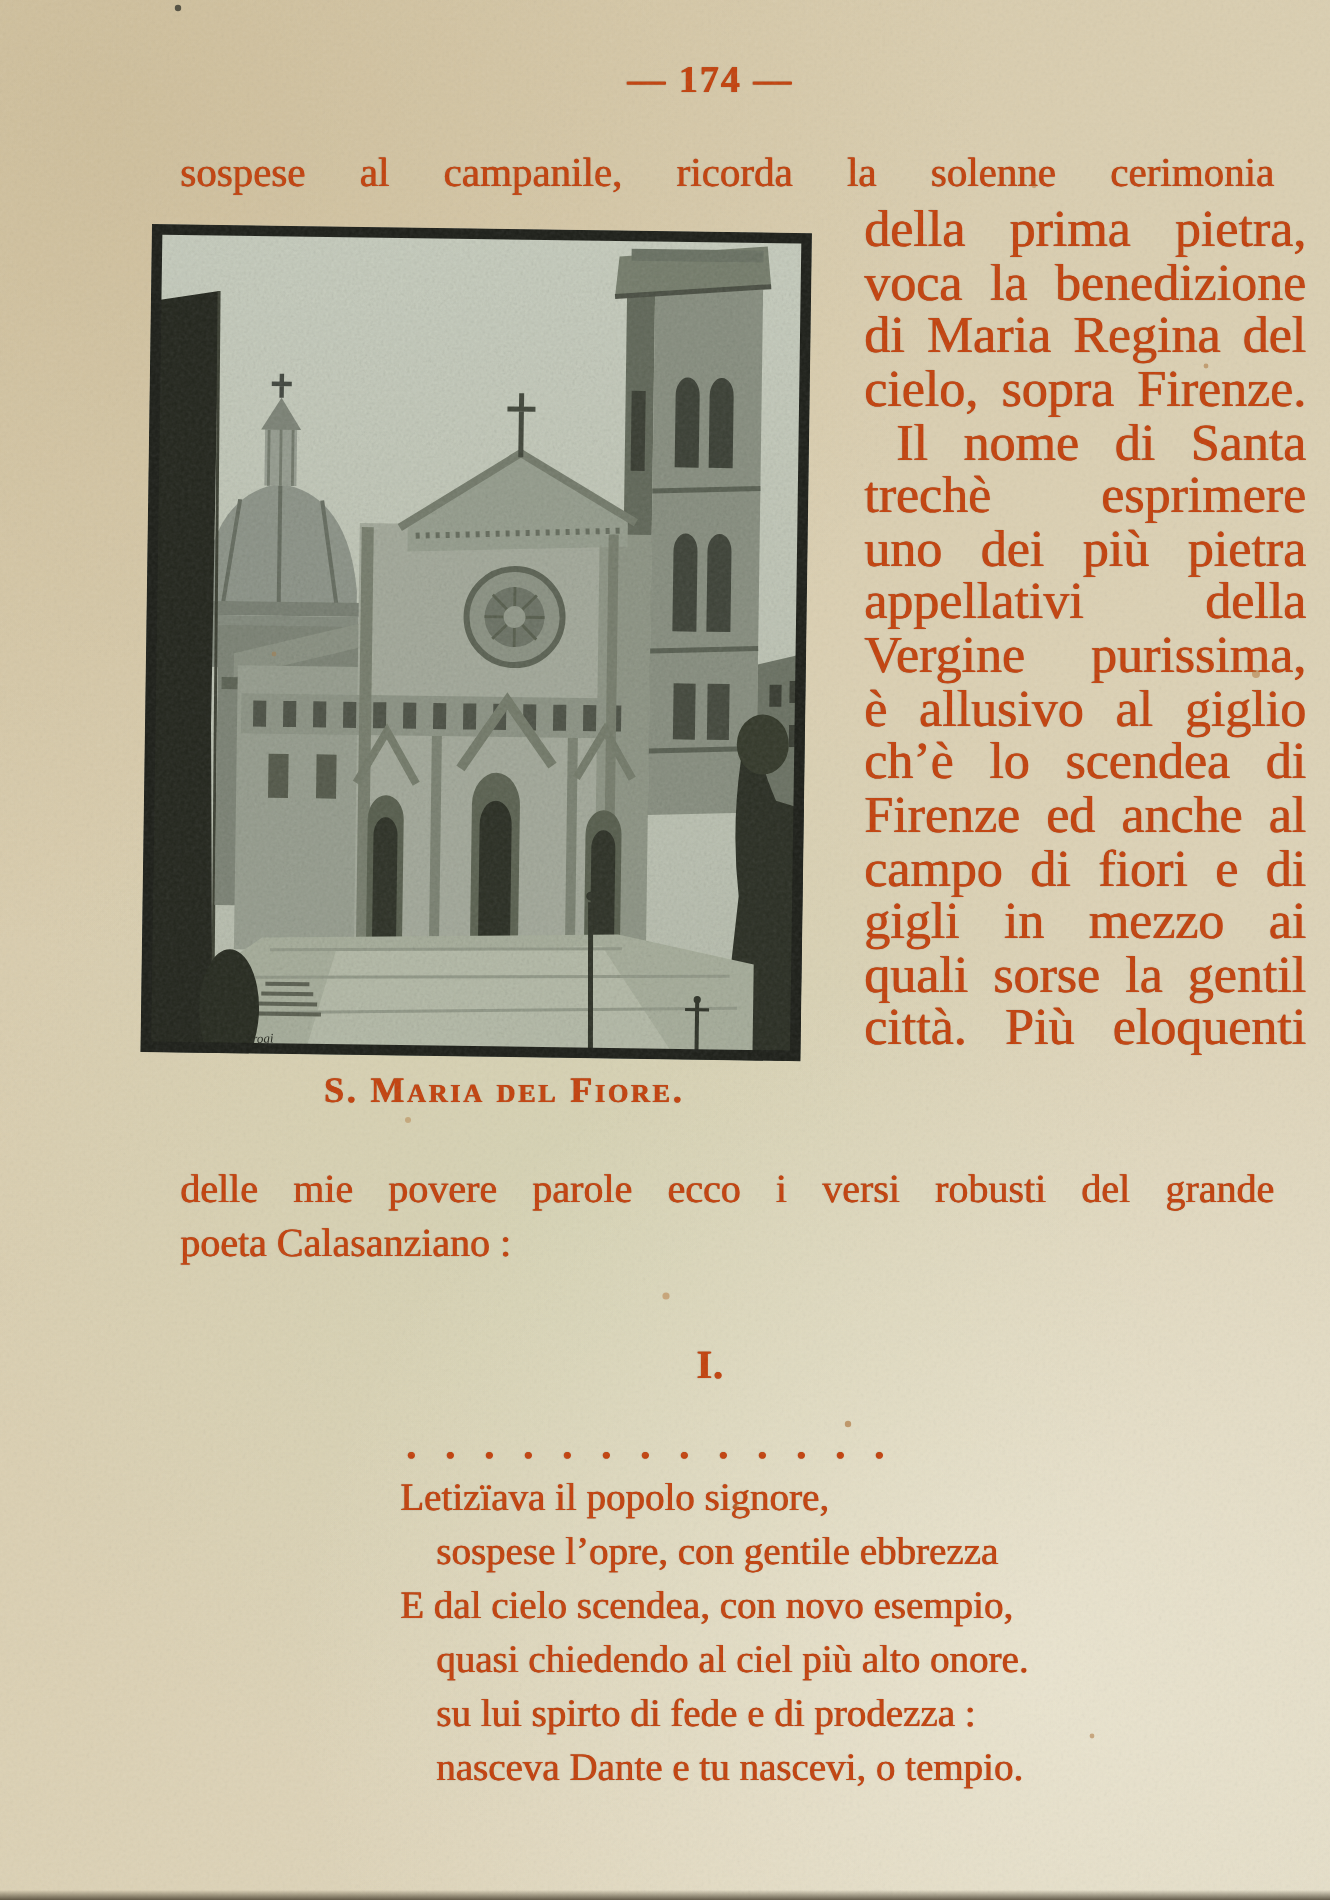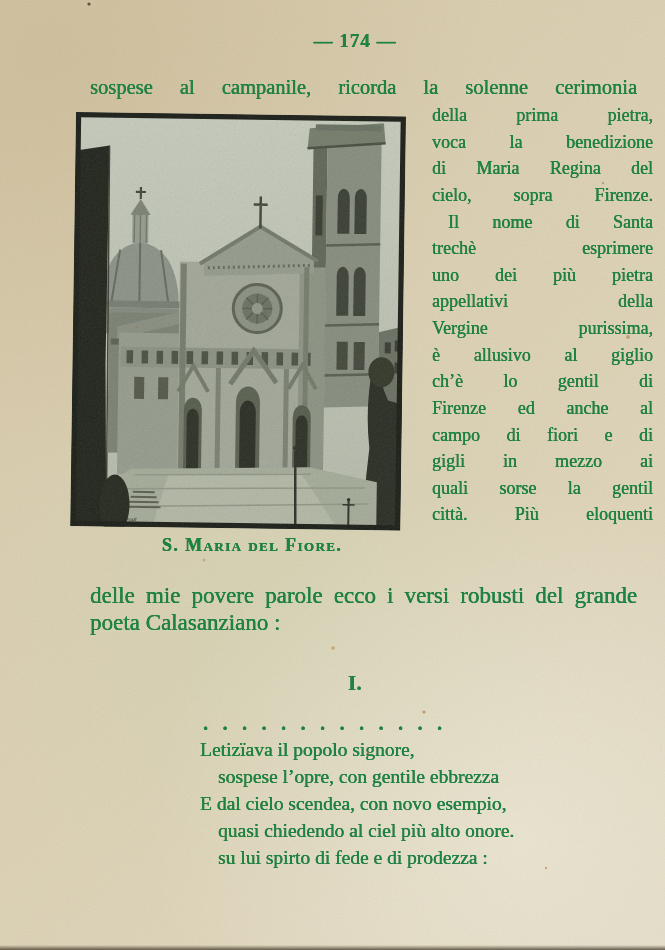--- a/index.html
+++ b/index.html
@@ -8,46 +8,46 @@
     font-family:"Liberation Serif","DejaVu Serif",serif;
     background:
       radial-gradient(90% 60% at 78% 88%, rgba(242,239,222,.55), rgba(242,239,222,0) 62%),
       radial-gradient(70% 50% at 42% 64%, rgba(203,211,178,.40), rgba(203,211,178,0) 65%),
       radial-gradient(120% 80% at 8% 6%, rgba(198,180,142,.50), rgba(198,180,142,0) 55%),
       linear-gradient(135deg, #d6c8a7 0%, #dcd1b4 55%, #e1d9c1 100%);
     color:#393a30;
   }
   .abs{position:absolute;}
   .ink{
-    color:#15803d;
+    color:#c2410c;
     text-shadow:0.35px 0 0 currentColor, 0 0 0.6px rgba(45,45,35,.45);
   }
   .j{ text-align:justify; text-align-last:justify; }
   .pageno{
     left:90px; top:30px; width:530px; text-align:center;
     font-size:19px; font-weight:bold; letter-spacing:1px;
   }
   .openline{
     left:90px; top:74px; width:547px; font-size:20.5px; line-height:27px;
   }
   .photo{
     left:76px; top:112px; width:330px; height:414px; margin:0;
     transform:rotate(0.8deg); transform-origin:0 0;
   }
   .caption{
     left:87px; top:535px; width:330px; text-align:center;
     font-variant:small-caps; font-weight:bold;
     font-size:18px; letter-spacing:1.4px;
   }
   .rcol{
-    left:432px; top:102px; width:221px; font-size:18px;
+    left:432px; top:102px; width:221px; font-size:26px;
   }
   .rcol .rline{ line-height:26.62px; }
   .rcol .indent{ text-indent:16px; }
-  .closing{ left:90px; top:582px; width:547px; font-size:23px; }
+  .closing{ left:90px; top:582px; width:547px; font-size:20px; }
   .closing .cline{ line-height:27.2px; }
   .closing .last{ text-align:left; text-align-last:left; }
   .numeral{
     left:90px; top:672px; width:530px; text-align:center;
     font-size:20px; font-weight:bold; letter-spacing:.5px;
   }
   .dots{
     left:203px; top:712px; width:250px; font-size:20px;
     word-spacing:9.5px; font-weight:bold; letter-spacing:0;
   }
@@ -198,21 +198,21 @@
   <div class="rline j">della prima pietra,</div>
   <div class="rline j">voca la benedizione</div>
   <div class="rline j">di Maria Regina del</div>
   <div class="rline j">cielo, sopra Firenze.</div>
   <div class="rline j indent">Il nome di Santa</div>
   <div class="rline j">trechè esprimere</div>
   <div class="rline j">uno dei più pietra</div>
   <div class="rline j">appellativi della</div>
   <div class="rline j">Vergine purissima,</div>
   <div class="rline j">è allusivo al giglio</div>
-  <div class="rline j">ch’è lo gentil di</div>
+  <div class="rline j">ch’è lo scendea di</div>
   <div class="rline j">Firenze ed anche al</div>
   <div class="rline j">campo di fiori e di</div>
   <div class="rline j">gigli in mezzo ai</div>
   <div class="rline j">quali sorse la gentil</div>
   <div class="rline j">città. Più eloquenti</div>
 </div>
 
 <div class="abs ink closing">
   <div class="cline j">delle mie povere parole ecco i versi robusti del grande</div>
   <div class="cline last">poeta Calasanziano :</div>
@@ -221,20 +221,21 @@
 <div class="abs ink numeral">I.</div>
 
 <div class="abs ink dots">. . . . . . . . . . . . .</div>
 
 <div class="abs ink poem">
   <div class="verse">Letizïava il popolo signore,</div>
   <div class="verse vindent">sospese l’opre, con gentile ebbrezza</div>
   <div class="verse">E dal cielo scendea, con novo esempio,</div>
   <div class="verse vindent">quasi chiedendo al ciel più alto onore.</div>
   <div class="verse vindent">su lui spirto di fede e di prodezza :</div>
+  <div class="verse vindent">nasceva Dante e tu nascevi, o tempio.</div>
 </div>
 
 <svg class="abs grain" width="665" height="950">
   <defs>
     <filter id="paperNoise" x="0" y="0" width="100%" height="100%">
       <feTurbulence type="fractalNoise" baseFrequency="0.55" numOctaves="2" stitchTiles="stitch"></feTurbulence>
       <feColorMatrix type="saturate" values="0"></feColorMatrix>
     </filter>
   </defs>
   <rect width="665" height="950" filter="url(#paperNoise)" opacity="0.10" style="mix-blend-mode:multiply"></rect>

